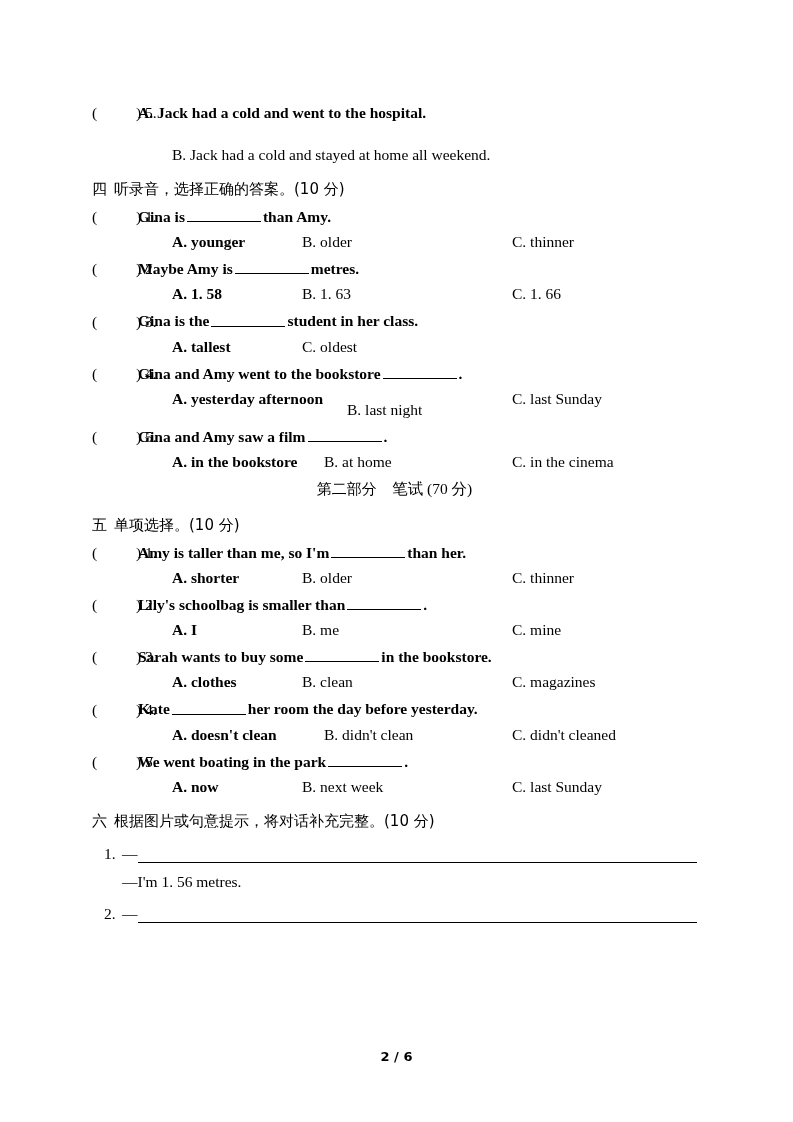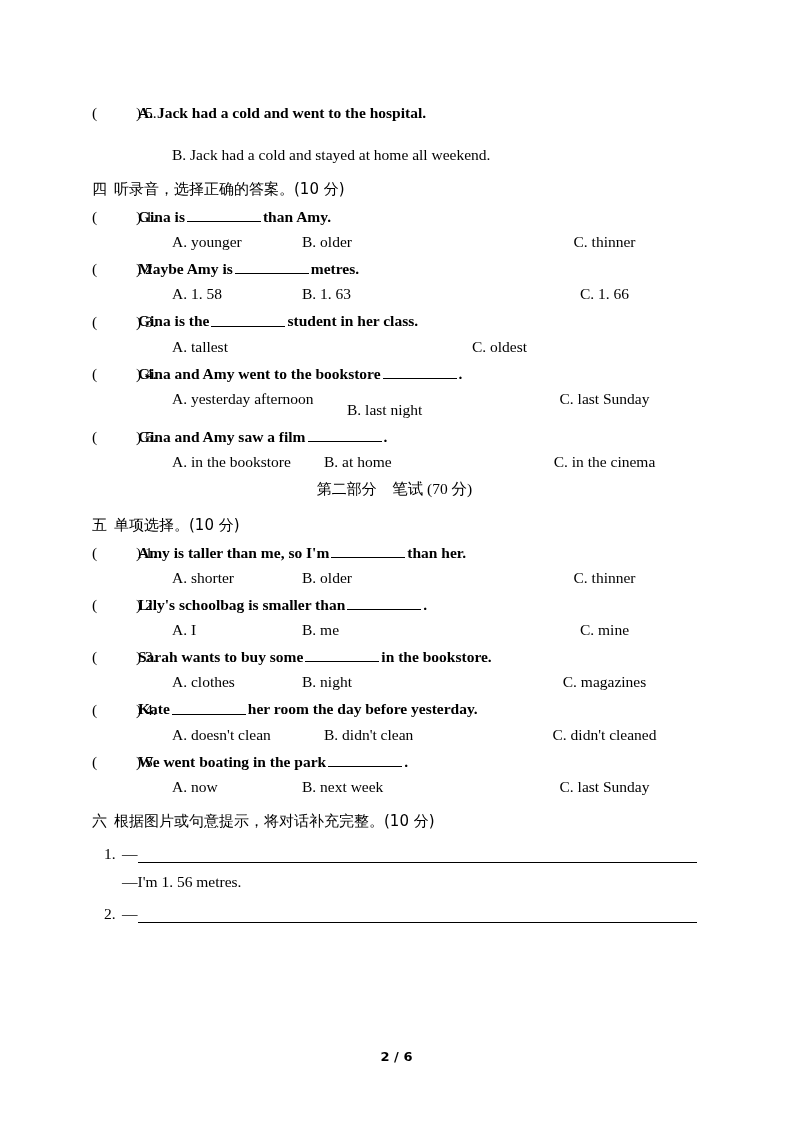--- a/index.html
+++ b/index.html
@@ -71,23 +71,23 @@
   }
   .options {
     display: flex;
     margin-top: 7px;
     font-size: 15.5px;
   }
   .opt-indent {
     width: 80px;
     flex: 0 0 80px;
   }
-  .opt-a { width: 130px; flex: 0 0 130px; }
+  .opt-a { width: 130px; flex: 0 0 130px; font-weight: bold; }
   .opt-b { width: 210px; flex: 0 0 210px; }
-  .opt-c { flex: 1; text-align: center; }
+  .opt-c { flex: 1; }
   .opt-a.wide { width: 175px; flex: 0 0 175px; }
   .opt-b.narrow { width: 165px; flex: 0 0 165px; margin-top: 11px; }
   .opt-a.w2 { width: 152px; flex: 0 0 152px; }
   .opt-b.w2 { width: 188px; flex: 0 0 188px; }
   .part-title {
     text-align: center;
     margin-top: 8px;
     font-size: 15.5px;
   }
   .part-title .cn {
@@ -246,21 +246,21 @@
     <span class="opt-c">C. mine</span>
   </div>
 
   <div class="q-line">
     <span class="paren">(          ) 3.</span>
     <span class="q-text"><span>Sarah wants to buy some</span><span class="blank-line"></span><span>in the bookstore.</span></span>
   </div>
   <div class="options">
     <span class="opt-indent"></span>
     <span class="opt-a">A. clothes</span>
-    <span class="opt-b">B. night</span>
+    <span class="opt-b">B. clean</span>
     <span class="opt-c">C. magazines</span>
   </div>
 
   <div class="q-line">
     <span class="paren">(          ) 4.</span>
     <span class="q-text"><span>Kate</span><span class="blank-line"></span><span>her room the day before yesterday.</span></span>
   </div>
   <div class="options">
     <span class="opt-indent"></span>
     <span class="opt-a w2">A. doesn't clean</span>

